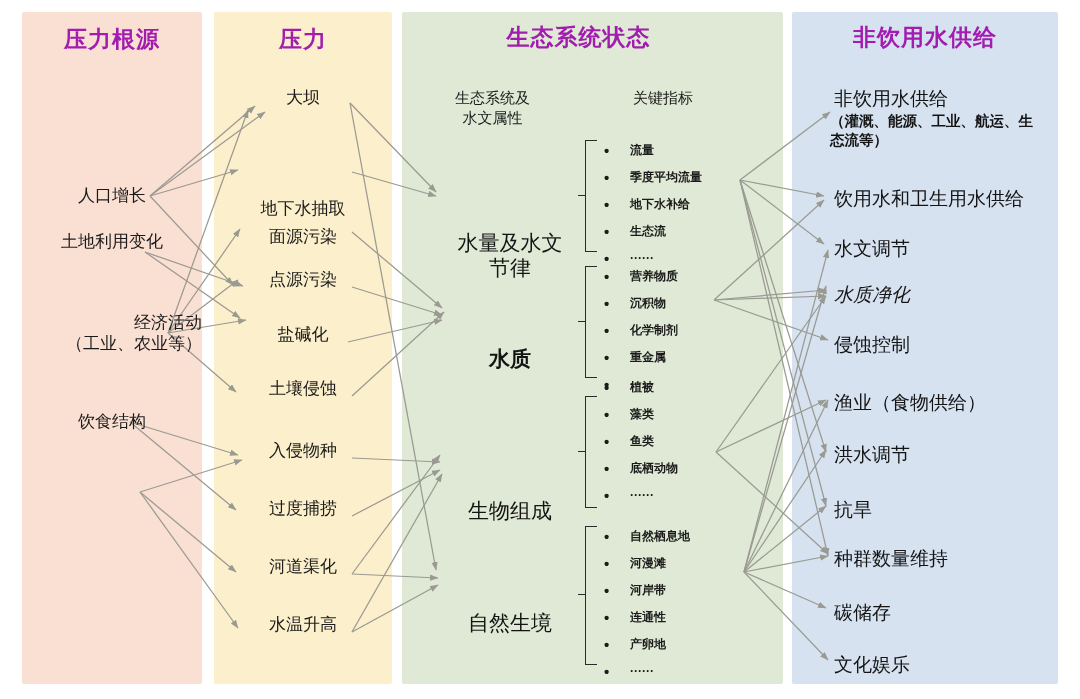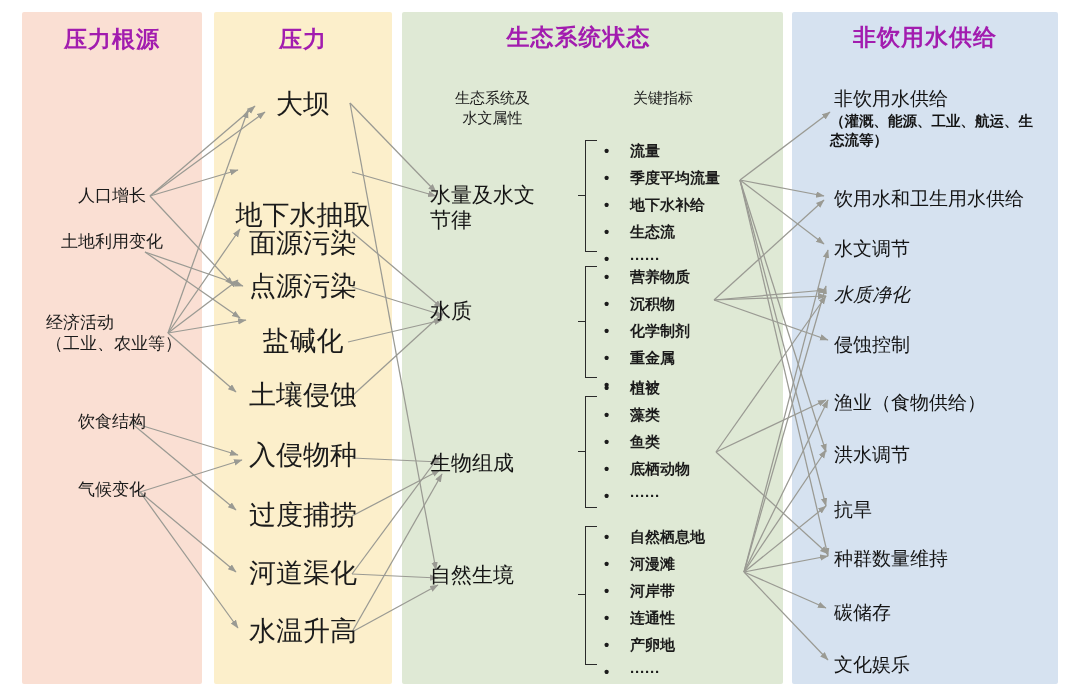--- a/index.html
+++ b/index.html
@@ -47,46 +47,48 @@
     pointer-events:none;
   }
 
   .node{
     position:absolute;
     font-size:19px;
     color:#1b1b1b;
     white-space:nowrap;
     line-height:1.22;
   }
-  .node.two-line{ white-space:normal; text-align:left;margin-left:24px; }
+  .node.two-line{ white-space:normal; text-align:right; }
 
   
   .drv{ font-size:17px; text-align:center; width:180px; left:22px; }
 
   
-  .prs{ font-size:27px; left:214px; width:178px; text-align:center; }
+  .prs{ font-size:17px; left:214px; width:178px; text-align:center; }
 
   
   .sub-head{
     position:absolute;
     font-size:15px;
     text-align:center;
     line-height:1.35;
     color:#1b1b1b;
   }
   .st{
     position:absolute;
     font-size:21px;
+    text-align:center;
     width:160px;
     line-height:1.2;
     color:#141414;
+    margin-top:48px;
   }
   .ind-group{
     position:absolute;
-    font-size:15px;
+    font-size:12px;
     color:#1b1b1b;
     line-height:1.0;
   }
   .ind-group ul{
     margin:0; padding:0 0 0 0; list-style:none;
   }
   .ind-group li{
     position:relative;
     padding-left:34px;
     height:27px;
@@ -225,29 +227,28 @@
   <div class="panel-title" id="title-state" style="left:388px;width:381px;">生态系统状态</div>
   <div class="panel-title" id="title-services" style="left:792px;width:266px;">非饮用水供给</div>
 
   <div class="node drv" style="top:186px;">人口增长</div>
   <div class="node drv" style="top:232px;">土地利用变化</div>
   <div class="node drv two-line" style="top:313px;">
     <span>经济活动</span><br>
     <span>（工业、农业等）</span>
   </div>
   <div class="node drv" style="top:412px;">饮食结构</div>
-  <div class="node drv" style="top:480px;">气候变化</div>
 
   <div class="node prs" style="top:88px;">大坝</div>
   <div class="node prs" style="top:155px;margin-top:44px;">地下水抽取</div>
   <div class="node prs" style="top:227px;">面源污染</div>
   <div class="node prs" style="top:270px;">点源污染</div>
   <div class="node prs" style="top:325px;">盐碱化</div>
   <div class="node prs" style="top:379px;">土壤侵蚀</div>
-  <div class="node prs" style="top:441px;font-family:Liberation Mono, monospace;">入侵物种</div>
+  <div class="node prs" style="top:441px;">入侵物种</div>
   <div class="node prs" style="top:499px;">过度捕捞</div>
   <div class="node prs" style="top:557px;">河道渠化</div>
   <div class="node prs" style="top:615px;">水温升高</div>
 
   <div class="sub-head" style="left:420px;top:88px;width:145px;">
     <span>生态系统及</span><br>
     <span>水文属性</span>
   </div>
   <div class="sub-head" style="left:598px;top:88px;width:130px;">关键指标</div>
 
@@ -260,21 +261,21 @@
   <div class="ind-group" style="left:596px;top:137px;">
     <ul>
       <li>流量</li>
       <li>季度平均流量</li>
       <li>地下水补给</li>
       <li>生态流</li>
       <li>······</li>
     </ul>
   </div>
 
-  <div class="st" style="left:430px;top:298px;">
+  <div class="st" style="left:430px;top:298px;font-weight:bold;">
     <span>水质</span>
   </div>
   <div class="brace" style="left:585px;top:266px;height:110px;"></div>
   <div class="brace-tick" style="left:578px;top:321px;"></div>
   <div class="ind-group" style="left:596px;top:263px;">
     <ul>
       <li>营养物质</li>
       <li>沉积物</li>
       <li>化学制剂</li>
       <li>重金属</li>

